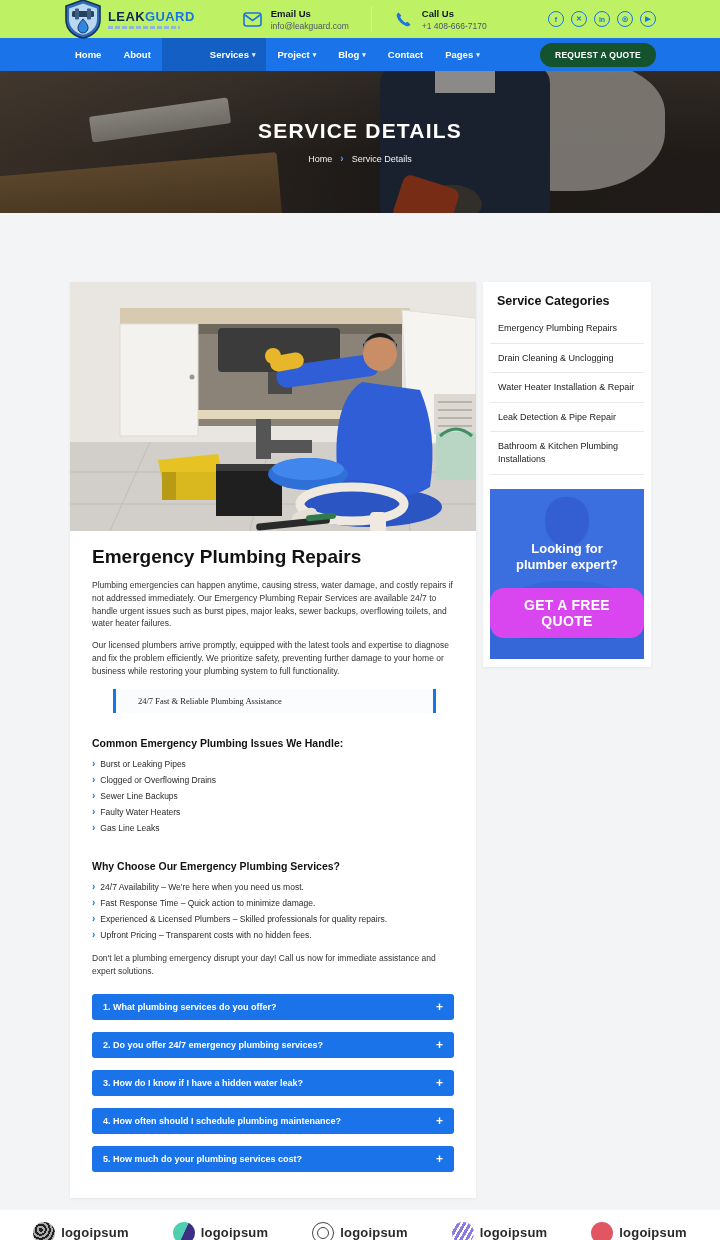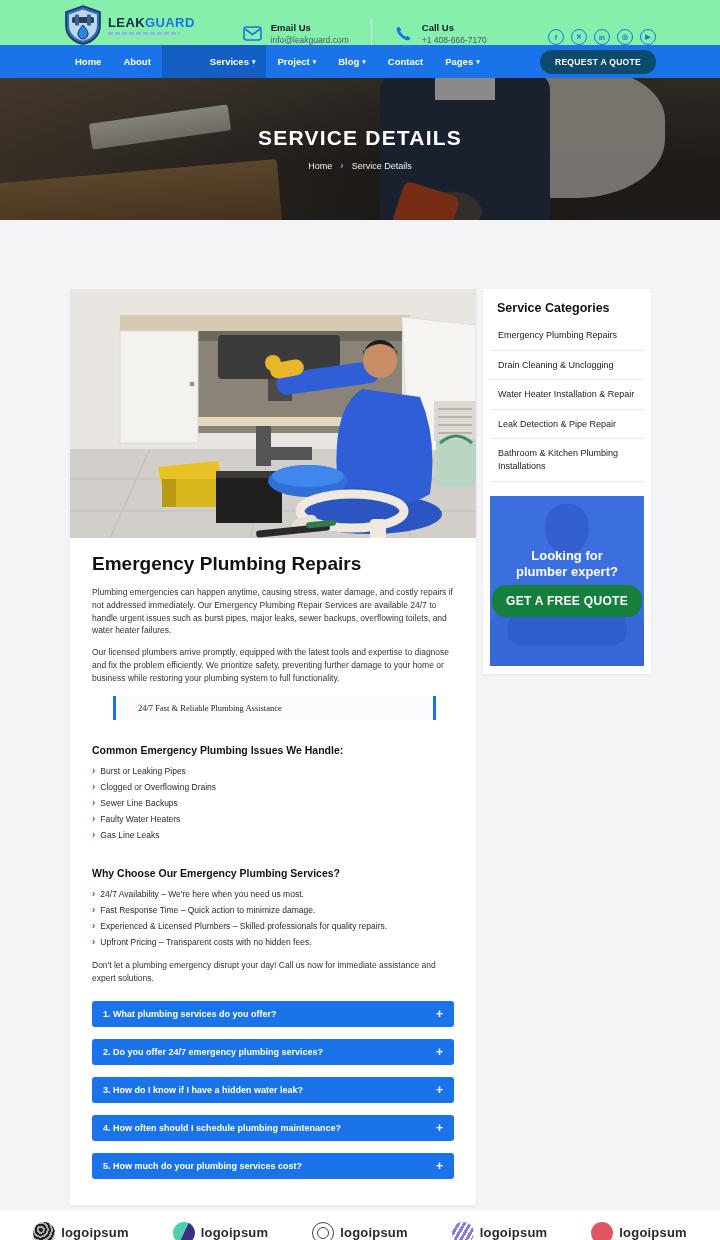--- a/index.html
+++ b/index.html
@@ -7,22 +7,22 @@
   body {
     position: relative;
     overflow: hidden;
     background: #f3f4f6;
     font-family: "Liberation Sans", sans-serif;
     color: #222;
   }
 
   
   .topbar {
-    height: 45px; background: #86efac;
-    display: flex; align-items: flex-end;
+    height: 38px; background: #bef264;
+    display: flex; align-items: center;
     padding: 0 64px;
   }
   .logo { display: flex; align-items: center; gap: 6px; cursor: pointer; }
   .logo-shield { width: 38px; height: 40px; flex: 0 0 auto; }
   .brand-text { line-height: 1; }
   .brand-line { font-size: 13px; font-weight: bold; letter-spacing: .4px; }
   .brand-leak { color: #0d2a4d; }
   .brand-guard { color: #1a73e8; }
   .brand-tagline { margin-top: 3px; height: 3px; width: 72px;
     background: repeating-linear-gradient(90deg,#8fb6e0 0 5px,transparent 5px 7px); }
@@ -48,21 +48,21 @@
   }
   .nav-item {
     display: flex; align-items: center; gap: 3px;
     padding: 0 11px; color: #fff; font-size: 9.5px; font-weight: bold;
     cursor: pointer; white-space: nowrap;
   }
   .nav-item.active { background: #135fc4; padding-left: 48px; }
   .nav-caret { font-size: 7px; opacity: .9; }
   .quote-btn {
     margin-left: auto; align-self: center;
-    background: #0c4a6e; color: #fff; border: none; cursor: pointer;
+    background: #14532d; color: #fff; border: none; cursor: pointer;
     font-family: inherit; font-size: 8.5px; font-weight: bold; letter-spacing: .3px;
     padding: 7px 15px; border-radius: 14px;
   }
 
   
   .hero { position: relative; height: 142px; overflow: hidden;
     background: linear-gradient(100deg,#57493c 0%, #3d3630 30%, #262220 55%, #2c2723 100%); }
   .hero-shape { position: absolute; pointer-events: none; }
   .hero-wall { left: 0; top: 0; width: 100%; height: 100%;
     background: linear-gradient(180deg, rgba(120,104,88,.35), rgba(40,34,30,.1) 60%); }
@@ -127,23 +127,23 @@
     position: relative; overflow: hidden; text-align: center;
   }
   .promo-head { position: absolute; left: 50%; top: 8px; transform: translateX(-50%);
     width: 44px; height: 50px; background: #335fd2; border-radius: 45% 45% 50% 50%; }
   .promo-body { position: absolute; left: 50%; top: 92px; transform: translateX(-50%);
     width: 160px; height: 110px; background: #3567d8; border-radius: 45% 45% 0 0; }
   .promo-arms { position: absolute; left: 50%; top: 116px; transform: translateX(-50%);
     width: 120px; height: 34px; background: #2e5ecb; border-radius: 16px; }
   .promo-text { position: relative; margin-top: 52px; color: #fff;
     font-size: 13px; font-weight: bold; line-height: 1.3; }
-  .promo-btn { position: relative; margin-top: 4px;
-    background: #15803d; color: #fff; border: none; cursor: pointer;
-    font-family: inherit; font-size: 12px; font-weight: bold; letter-spacing: .3px;
+  .promo-btn { position: relative; margin-top: 14px;
+    background: #d946ef; color: #fff; border: none; cursor: pointer;
+    font-family: inherit; font-size: 14px; font-weight: bold; letter-spacing: .3px;
     padding: 9px 14px; border-radius: 14px; }
 
   
   .footer-strip {
     position: absolute; left: 0; bottom: 0; width: 720px; height: 30px;
     background: #fff; overflow: hidden;
     display: flex; justify-content: center; gap: 44px; padding-top: 15px;
   }
   .partner { display: flex; align-items: center; gap: 6px; }
   .p-icon { width: 22px; height: 22px; border-radius: 50%; flex: 0 0 auto; }

